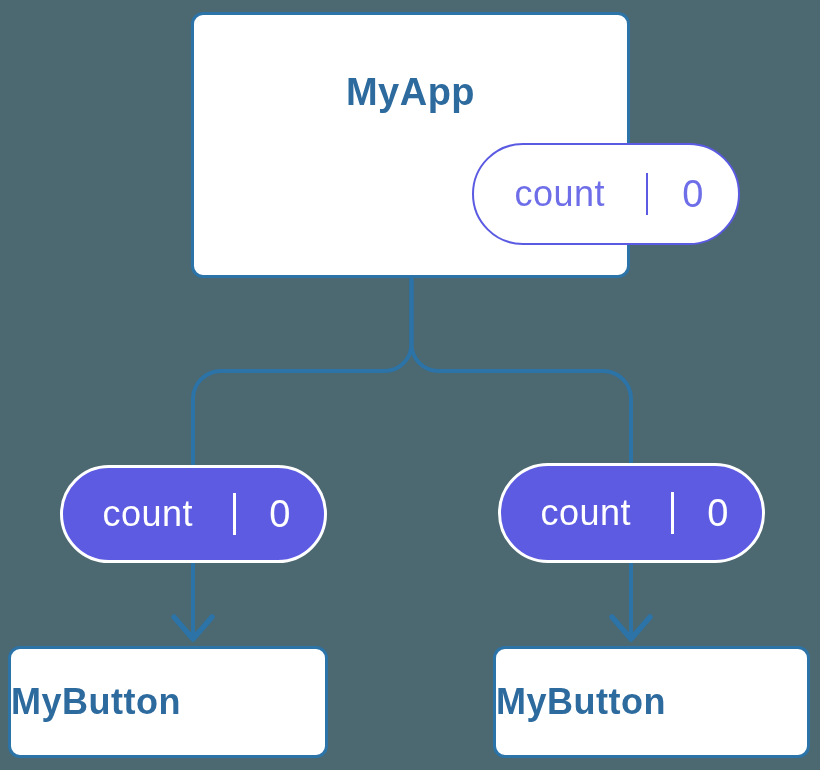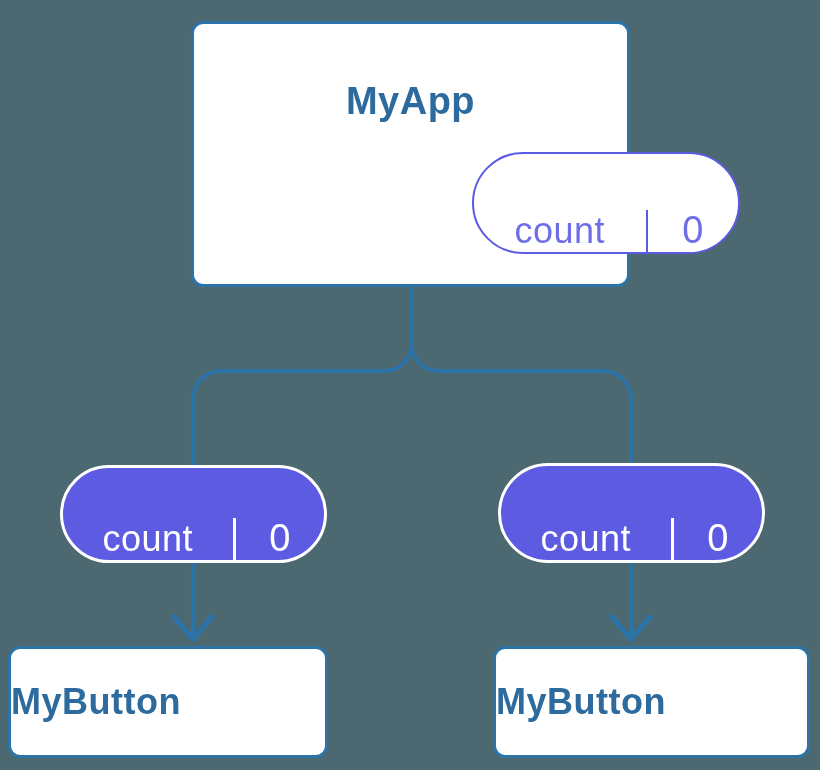--- a/index.html
+++ b/index.html
@@ -47,35 +47,35 @@
     border:3.5px solid var(--card-border-blue);
     border-radius:12px;
     box-sizing:border-box;
   }
   .card-title{
     color:var(--title-text-blue);
     font-weight:700;
     letter-spacing:0.5px;
     text-align:center;
   }
-  .root-card{left:191px;top:21px;width:439px;height:266px;}
+  .root-card{left:191px;top:12px;width:439px;height:266px;}
   .root-card .card-title{
     position:absolute;left:0;right:0;top:58px;
     font-size:38px;line-height:1;
   }
   .child-card{display:flex;align-items:center;}
   .child-card .card-title{font-size:36px;}
   .card-left{left:8px;top:646px;width:320px;height:112px;}
   .card-right{left:493px;top:646px;width:317px;height:112px;}
 
   .pill{
     position:absolute;
     display:flex;
     box-sizing:border-box;
-    align-items:flex-end;
+    align-items:center;
     border-radius:999px;
     overflow:hidden;
   }
   .pill-cell{
     display:flex;align-items:center;justify-content:center;
   }
   .pill-name{flex:0 0 65%;}
   .pill-value{flex:1 1 auto;}
   .pill-outline{
     left:278px;top:128px;width:268px;height:102px;

